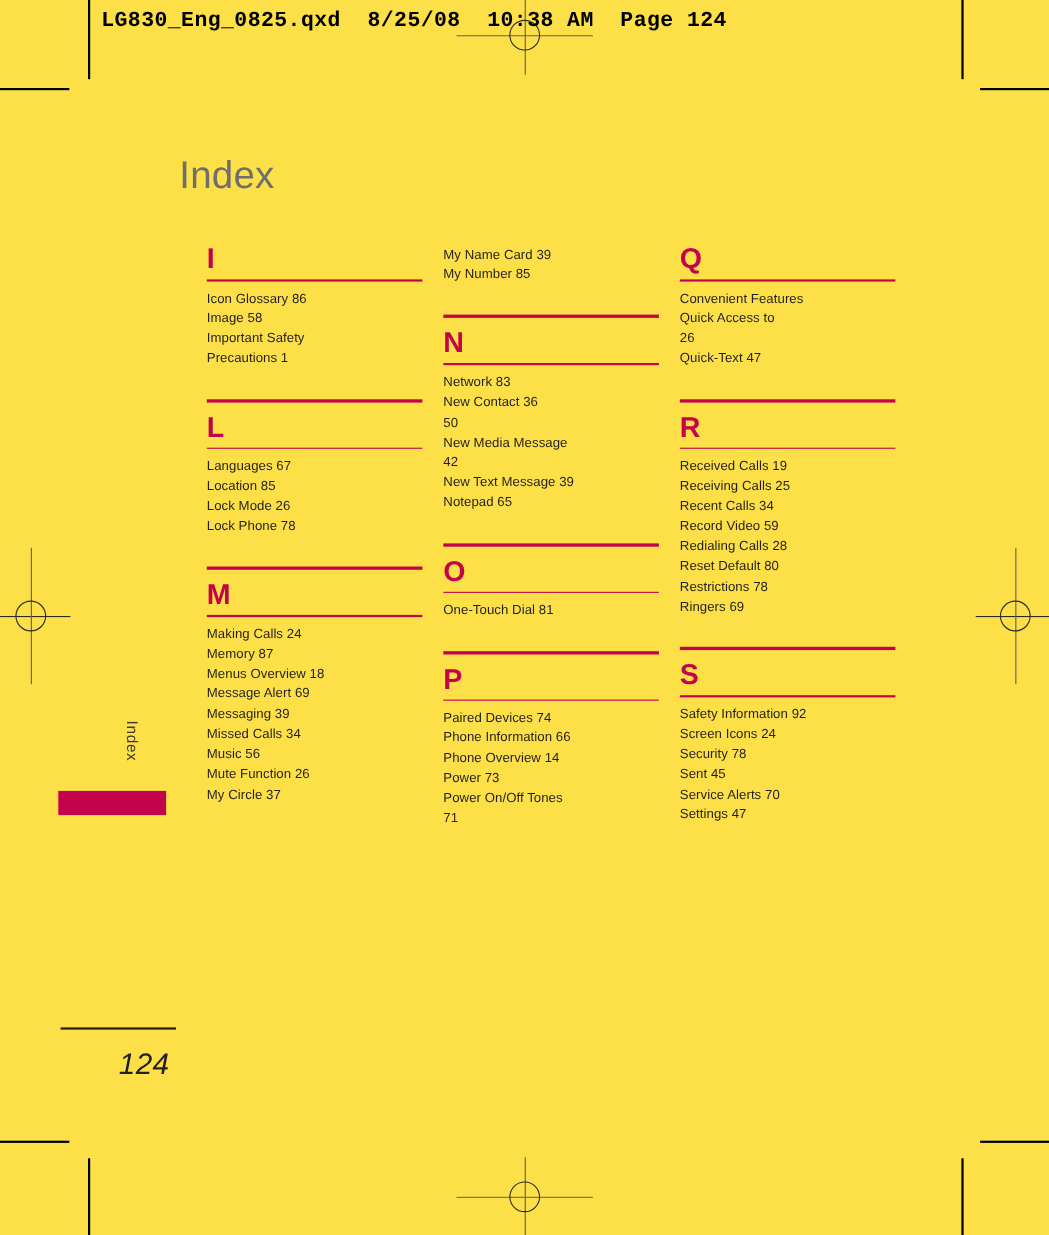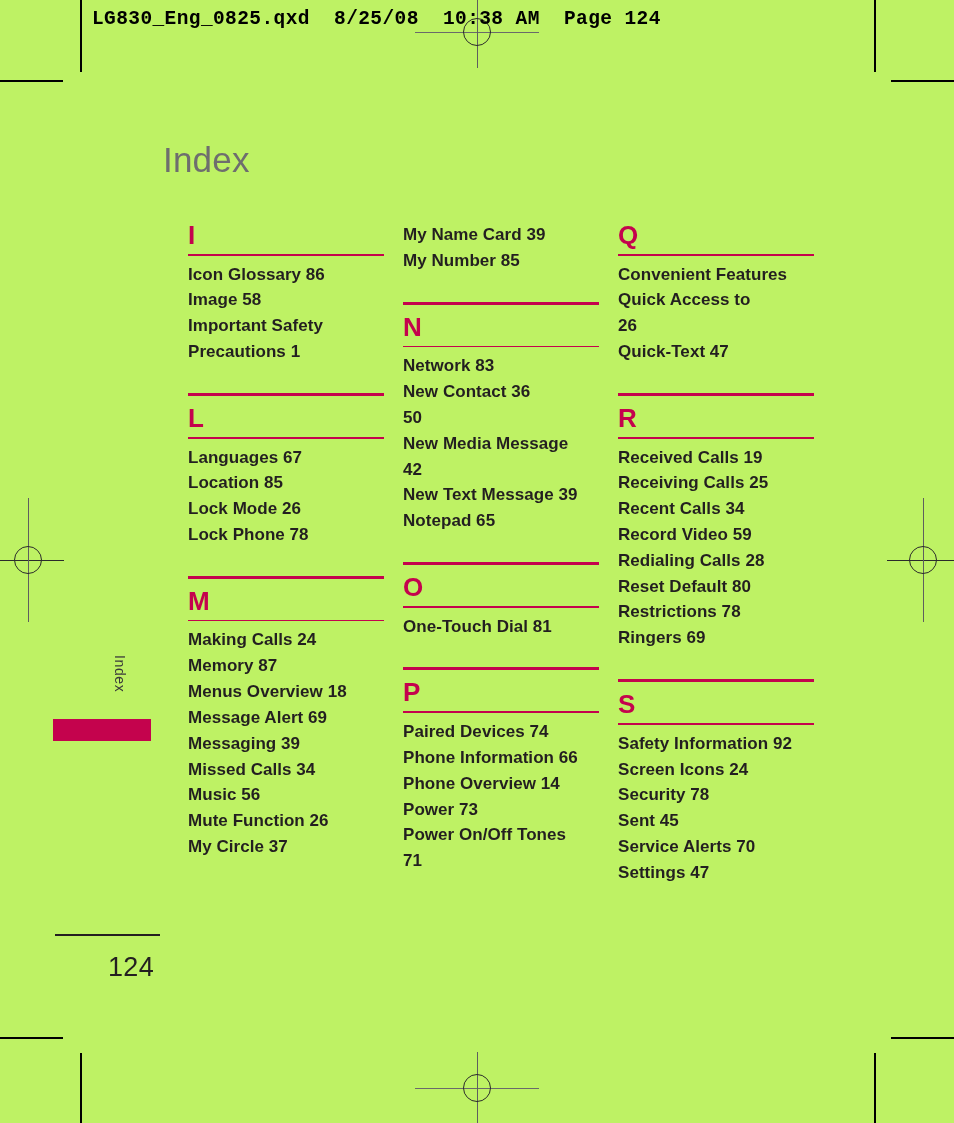--- a/index.html
+++ b/index.html
@@ -8,21 +8,21 @@
     background: #ffffff;
   }
   body {
     font-family: "Liberation Sans", sans-serif;
   }
 
   #page {
     position: relative;
     width: 954px;
     height: 1123px;
-    background: #bef264;
+    background: #fde047;
     overflow: hidden;
   }
 
   
   .print-header {
     position: absolute;
     left: 92px;
     top: 8px;
     font-family: "Liberation Mono", "DejaVu Sans Mono", monospace;
     font-size: 19.5px;
@@ -123,25 +123,24 @@
     padding-bottom: 2px;
   }
   .rule-thin {
     height: 1.6px;
     background: #c4034d;
     margin-top: 4px;
     margin-bottom: 6px;
   }
   .entries { }
   .entry {
-    font-size: 17px;
+    font-size: 12px;
     color: #231f20;
     line-height: 1.52;
     letter-spacing: 0.05px;
-    font-weight: bold;
   }
   .gap { height: 28px; }
 
   
   .side-label {
     position: absolute;
     left: 112px;
     top: 655px;
     font-size: 14px;
     color: #3a3a3a;
@@ -167,20 +166,21 @@
     height: 1.5px;
     background: #231f20;
   }
   .folio {
     position: absolute;
     left: 108px;
     top: 952px;
     font-size: 27px;
     color: #231f20;
     letter-spacing: 0.3px;
+    font-style: italic;
   }
 </style>
 </head>
 <body>
 
 <div id="page">
 
   <div class="crop crop-v" style="left:80px; top:0; height:72px;"></div>
   <div class="crop crop-h" style="left:0; top:80px; width:63px;"></div>
 

